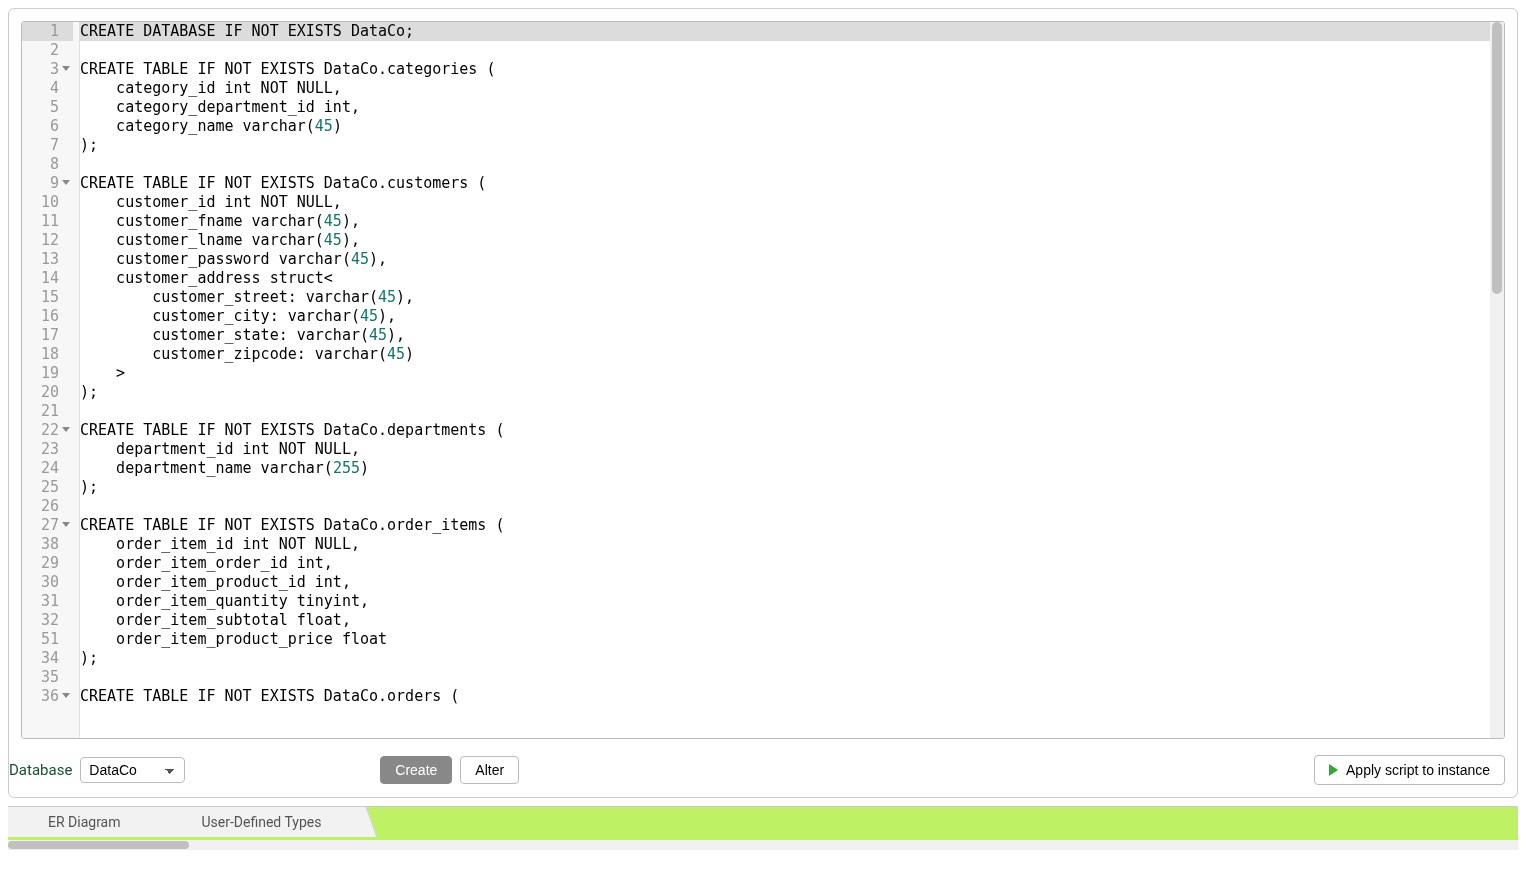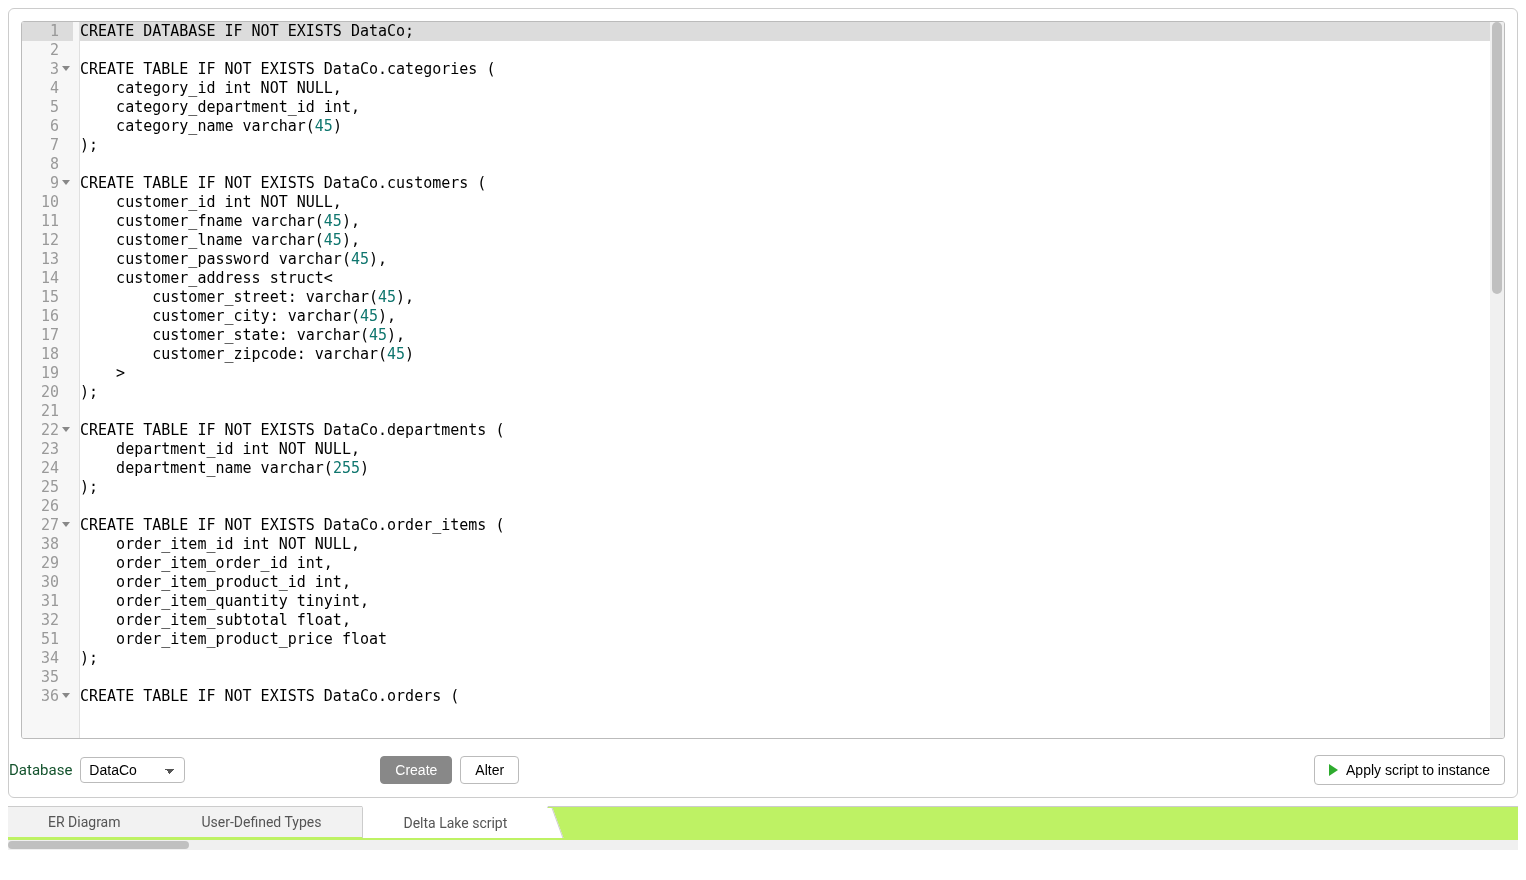--- a/index.html
+++ b/index.html
@@ -259,17 +259,16 @@
     <button class="apply-btn">
       <span class="play"></span>
       <span>Apply script to instance</span>
     </button>
   </div>
 </div>
 
 <div class="tabstrip">
   <div class="tab"><span>ER Diagram</span></div>
   <div class="tab"><span>User-Defined Types</span></div>
-  <div class="tab active"><span>Delta Lake script</span></div>
 </div>
 <div class="bottom-scroll">
   <div class="hthumb"></div>
 </div>
 
 </body></html>

